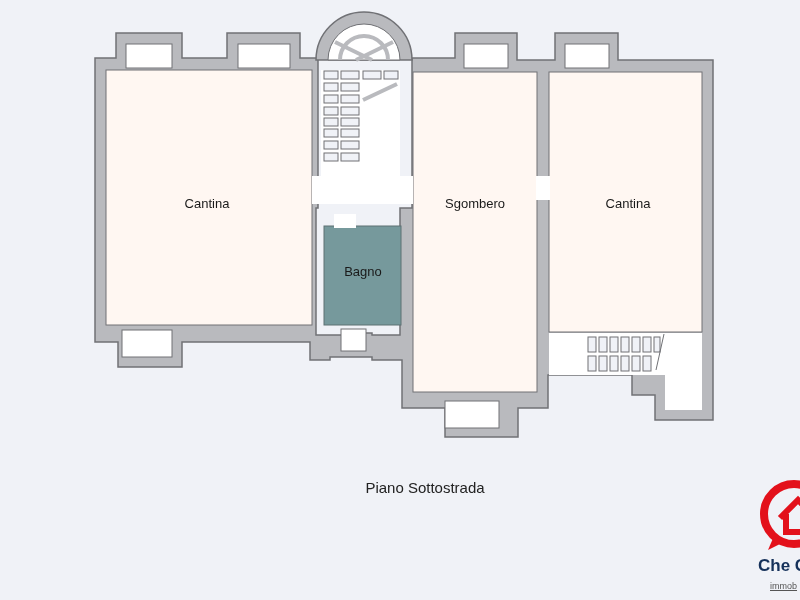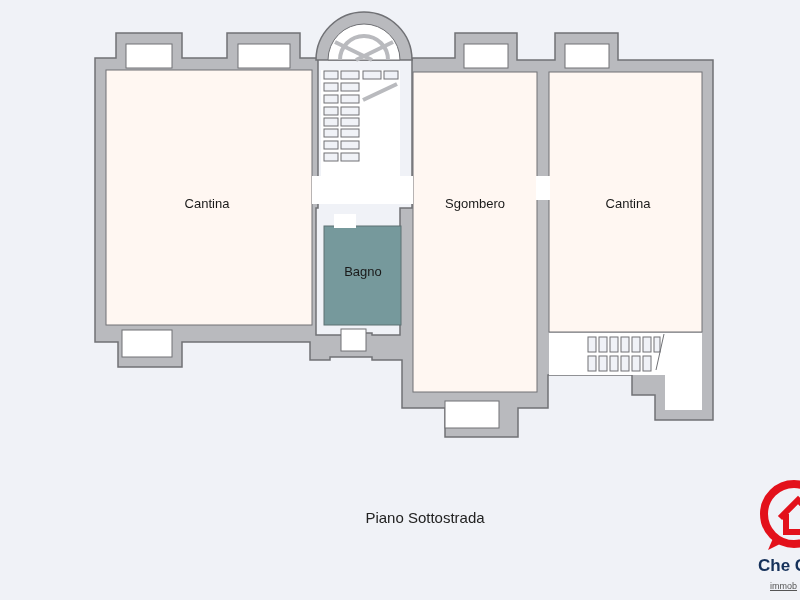--- a/index.html
+++ b/index.html
@@ -1,19 +1,19 @@
 <!DOCTYPE html>
 <html><head>
 <meta charset="utf-8">
 <style>
   html, body { margin:0; padding:0; }
   body { width:800px; height:600px; background:#f0f2f7; position:relative; overflow:hidden; font-family:"Liberation Sans", sans-serif; }
   svg.plan { position:absolute; left:0; top:0; }
   .room-label { font-family:"Liberation Sans", sans-serif; font-size:13px; fill:#1a1a1a; }
-  .floor-label { position:absolute; left:300px; top:509px; width:250px; text-align:center; font-size:15px; color:#222; }
+  .floor-label { position:absolute; left:300px; top:479px; width:250px; text-align:center; font-size:15px; color:#222; }
   .logo { position:absolute; left:752px; top:478px; width:60px; height:122px; overflow:hidden; }
   .logo-name { position:absolute; left:6px; top:78px; font-size:17px; font-weight:bold; color:#15315a; white-space:nowrap; }
   .logo-sub { position:absolute; left:18px; top:103px; font-size:9px; color:#555; white-space:nowrap;text-decoration:underline; }
 </style>
 </head>
 <body>
 
 <svg class="plan" width="800" height="600" viewBox="0 0 800 600">
 
   <g fill="#b9babe" stroke="#707175" stroke-width="1.5">

